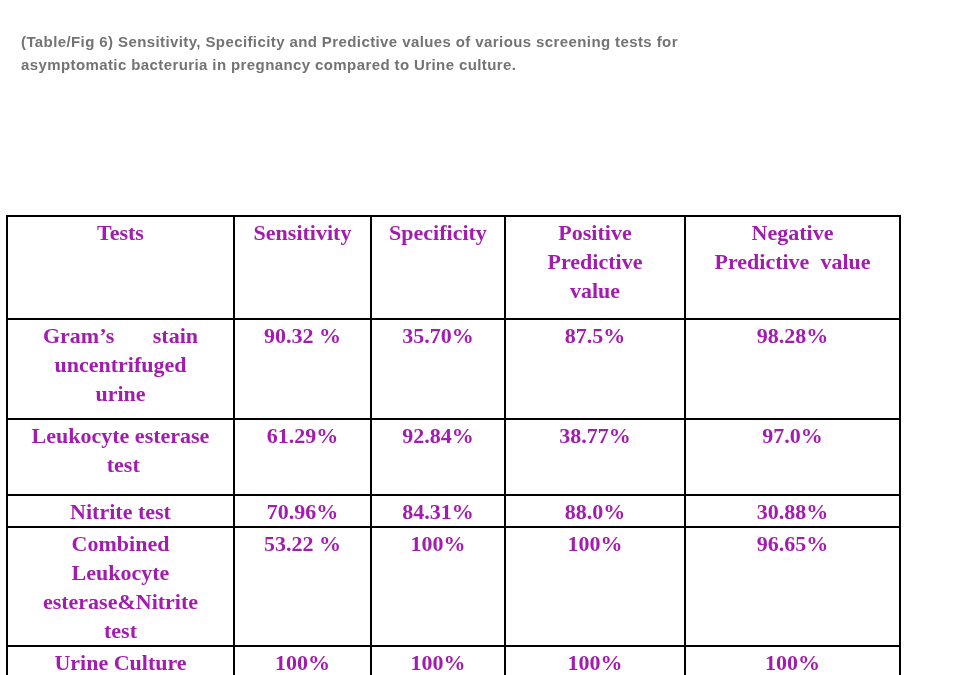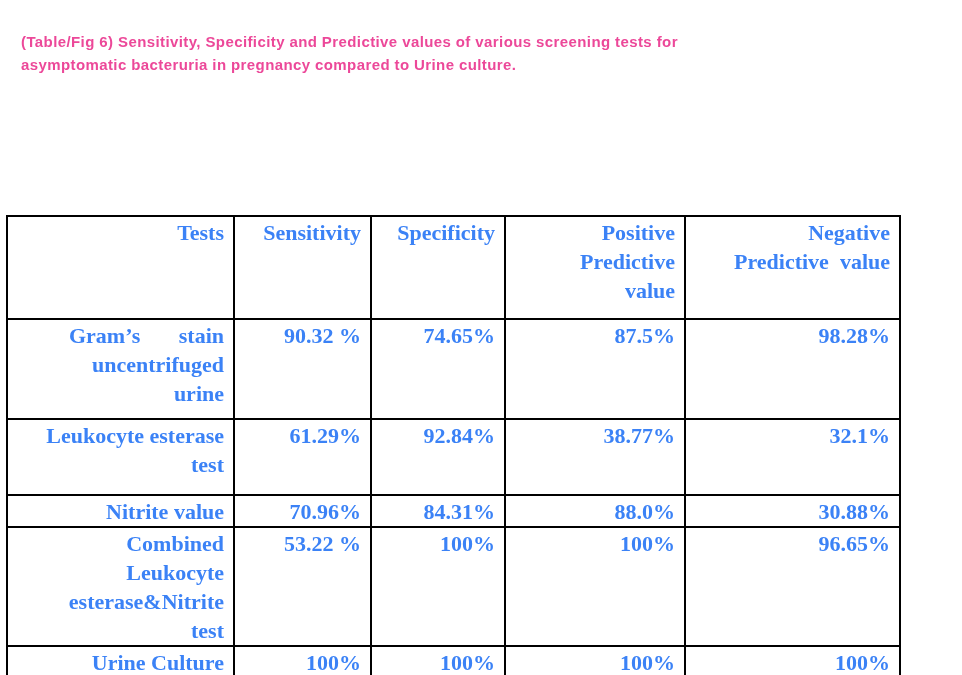--- a/index.html
+++ b/index.html
@@ -18,45 +18,45 @@
   .caption {
     position: absolute;
     left: 21px;
     top: 30px;
     font-family: "Liberation Sans", sans-serif;
     font-weight: bold;
     font-size: 15px;
     line-height: 23px;
     letter-spacing: 0.4px;
     white-space: pre-line;
-    color: #ec4899;
+    color: #737373;
   }
   .table-wrap {
     position: absolute;
     left: 6px;
     top: 215px;
   }
   table.results {
     border-collapse: collapse;
     table-layout: fixed;
     width: 893px;
     font-family: "Liberation Serif", serif;
   }
   table.results th,
   table.results td {
     border: 2px solid #000000;
     vertical-align: top;
-    text-align: right;
+    text-align: center;
     font-weight: bold;
     font-size: 22px;
     line-height: 29px;
     padding: 1px 9px 0 9px;
     white-space: pre-wrap;
     overflow: hidden;
-    color: #3b82f6;
+    color: #a21caf;
     background: #ffffff;
   }
   tr.hdr      { height: 103px; }
   tr.r0       { height: 100px; }
   tr.r1       { height: 76px; }
   tr.r2       { height: 30px; }
   tr.r3       { height: 96px; }
   tr.r4       { height: 32px; padding-left: 15px; }
 </style>
 </head>
@@ -83,34 +83,34 @@
 Predictive
 value</th>
         <th>Negative
 Predictive  value</th>
       </tr>
       <tr class="r0">
         <td>Gram’s       stain
 uncentrifuged
 urine</td>
         <td>90.32 %</td>
-        <td>74.65%</td>
+        <td>35.70%</td>
         <td>87.5%</td>
         <td>98.28%</td>
       </tr>
       <tr class="r1">
         <td>Leukocyte esterase
  test</td>
         <td>61.29%</td>
         <td>92.84%</td>
         <td>38.77%</td>
-        <td>32.1%</td>
+        <td>97.0%</td>
       </tr>
       <tr class="r2">
-        <td>Nitrite value</td>
+        <td>Nitrite test</td>
         <td>70.96%</td>
         <td>84.31%</td>
         <td>88.0%</td>
         <td>30.88%</td>
       </tr>
       <tr class="r3">
         <td>Combined
 Leukocyte
 esterase&amp;Nitrite
 test</td>

